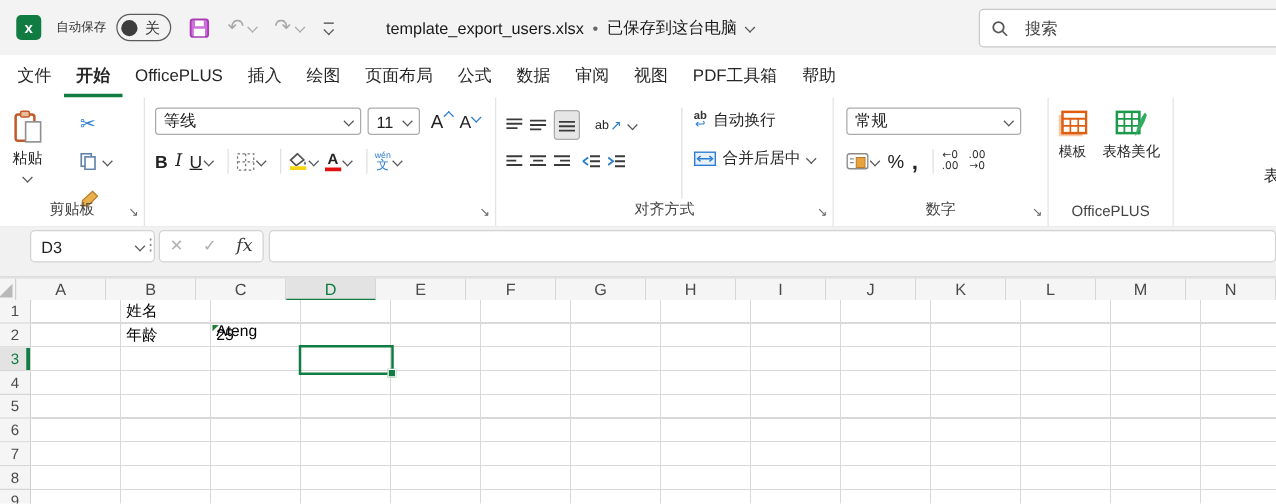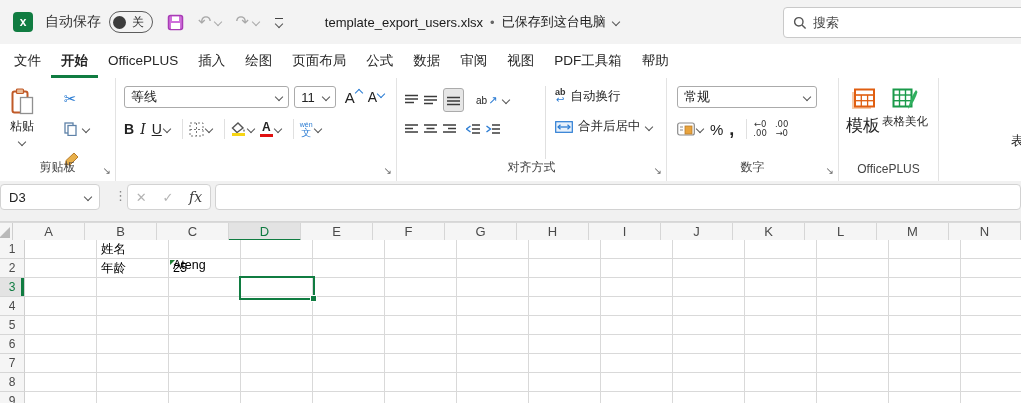--- a/index.html
+++ b/index.html
@@ -6,37 +6,37 @@
   html,body { width:1021px; height:403px; overflow:hidden; }
   body { font-family:"Liberation Sans","DejaVu Sans",sans-serif; background:#fff; position:relative;
          -webkit-font-smoothing:antialiased; color:#222; }
 
   
   #titlebar { position:absolute; left:0; top:0; width:1021px; height:44px; background:#f3f3f3;
               display:flex; align-items:center; }
   .xl-logo { width:20px; height:20px; margin-left:13px; background:#107C41; border-radius:4px;
              color:#fff; font-size:12px; font-weight:bold; display:flex; align-items:center;
              justify-content:center; }
-  .autosave-label { font-size:14px; color:#333; margin-left:12px; }
+  .autosave-label { font-size:10px; color:#333; margin-left:12px; }
   .toggle { width:42px; height:20px; border:1.5px solid #5c5c5c; border-radius:11px; margin-left:8px;
             display:flex; align-items:center; background:#f3f3f3; cursor:pointer; }
   .toggle .knob { width:13px; height:13px; border-radius:50%; background:#3d3d3d; margin-left:3px; }
   .toggle .state { font-size:12px; color:#333; margin-left:6px; }
   .qat-btn { margin-left:14px; display:flex; align-items:center; cursor:pointer; }
   .undo-redo { font-size:16px; color:#a8a8a8; margin-left:14px; }
   .chev { display:inline-block; width:5px; height:5px; border-right:1.3px solid #555;
           border-bottom:1.3px solid #555; transform:rotate(45deg); }
   .chev.dis { border-color:#aaa; }
   .qat-custom { margin-left:16px; display:flex; flex-direction:column; align-items:center; cursor:pointer; }
   .qat-custom .bar { width:8px; height:0; border-top:1.6px solid #444; margin-bottom:2px; }
   .title-group { display:flex; align-items:center; margin-left:42px; font-size:13px; color:#1a1a1a; gap:7px; }
   .title-dot { color:#666; }
   #search-box { position:absolute; left:783px; top:7px; width:260px; height:29px; background:#fff;
                 border:1px solid #c9c9c9; border-radius:4px; display:flex; align-items:center; cursor:text; }
-  #search-box .ph { font-size:13px; color:#444; margin-left:6px; }
+  #search-box .ph { font-size:13px; color:#444; margin-left:13px; }
 
   
   #tabsrow { position:absolute; left:0; top:44px; width:1021px; height:34px; background:#fff;
              display:flex; align-items:stretch; padding-left:4px; }
   .tab { font-size:13.5px; color:#262626; line-height:34px; padding:0 10px; cursor:pointer; white-space:nowrap; }
   .tab.active { font-weight:bold; box-shadow:inset 0 -3px 0 #107C41; }
 
   
   #ribbon { position:absolute; left:0; top:78px; width:1021px; height:103px; background:#fff;
             border-bottom:1px solid #d4d4d4; display:flex; }
@@ -61,21 +61,21 @@
               color:#333; cursor:pointer; margin-right:8px; font-family:"DejaVu Sans",sans-serif; }
   .caret-up, .caret-dn { display:inline-block; width:5px; height:5px; border-right:1.5px solid #2b7cd3;
               border-bottom:1.5px solid #2b7cd3; }
   .caret-up { transform:rotate(-135deg); } .caret-dn { transform:rotate(45deg); }
 
   
   #formularow { position:absolute; left:0; top:181px; width:1021px; height:41px; background:#f1f1f1;
                 border-bottom:1px solid #d6d6d6; box-sizing:border-box; }
   .fbox { position:absolute; top:3px; height:26px; background:#fff; border:1px solid #d2d2d2;
           border-radius:4px; box-sizing:border-box; display:flex; align-items:center; }
-  #namebox { left:0; width:100px; font-size:13px; padding:0 8px; justify-content:space-between; cursor:pointer; }
+  #namebox { left:24px; width:100px; font-size:13px; padding:0 8px; justify-content:space-between; cursor:pointer; }
   #fndots { position:absolute; left:114px; top:7px; color:#8a8a8a; font-size:13px; cursor:col-resize; }
   #fnbox { left:127px; width:84px; justify-content:space-around; }
   #fnbox .x { color:#b3b3b3; font-size:13px; } #fnbox .ck { color:#b3b3b3; font-size:13px; }
   #fnbox .fx { font-family:"DejaVu Serif",serif; font-style:italic; font-size:14px; color:#3a3a3a; }
   #fml-input { left:215px; right:0; width:806px; font-size:13px; padding:0 6px; cursor:text; }
 
   
   #grid-header { position:absolute; left:0; top:222px; width:1021px; height:18px; display:flex;
                  border-top:1px solid #dadada; }
   #corner { width:25px; height:18px; background:#f5f5f5; border-right:1px solid #cfcfcf;
@@ -388,21 +388,21 @@
   <div class="rgroup" style="width:100px">
     <div class="bigbtn" style="left:7px">
       <svg width="24" height="23" viewBox="0 0 24 23">
         <rect x="1" y="4" width="19" height="17" fill="#f6c9a8"></rect>
         <rect x="4" y="1.5" width="19" height="17" fill="#fff" stroke="#e05e10" stroke-width="2"></rect>
         <line x1="4" y1="7" x2="23" y2="7" stroke="#e05e10" stroke-width="1.6"></line>
         <line x1="10.3" y1="7" x2="10.3" y2="18.5" stroke="#e05e10" stroke-width="1.3"></line>
         <line x1="16.6" y1="7" x2="16.6" y2="18.5" stroke="#e05e10" stroke-width="1.3"></line>
         <line x1="4" y1="12.7" x2="23" y2="12.7" stroke="#e05e10" stroke-width="1.3"></line>
       </svg>
-      <span class="lbl" style="font-size:17px">模板</span>
+      <span class="lbl" style="font-size:11px">模板</span>
     </div>
     <div class="bigbtn" style="left:43px">
       <svg width="26" height="23" viewBox="0 0 26 23">
         <rect x="1.5" y="1.5" width="18" height="17" fill="#fff" stroke="#1a9a4a" stroke-width="2"></rect>
         <line x1="1.5" y1="7" x2="19.5" y2="7" stroke="#1a9a4a" stroke-width="1.4"></line>
         <line x1="1.5" y1="12.7" x2="19.5" y2="12.7" stroke="#1a9a4a" stroke-width="1.4"></line>
         <line x1="7.5" y1="1.5" x2="7.5" y2="18.5" stroke="#1a9a4a" stroke-width="1.4"></line>
         <line x1="13.5" y1="1.5" x2="13.5" y2="18.5" stroke="#1a9a4a" stroke-width="1.4"></line>
         <path d="M24 2 Q19 8 16 21 Q23 13 25.5 4 Z" fill="#2faf5e"></path>
       </svg>

